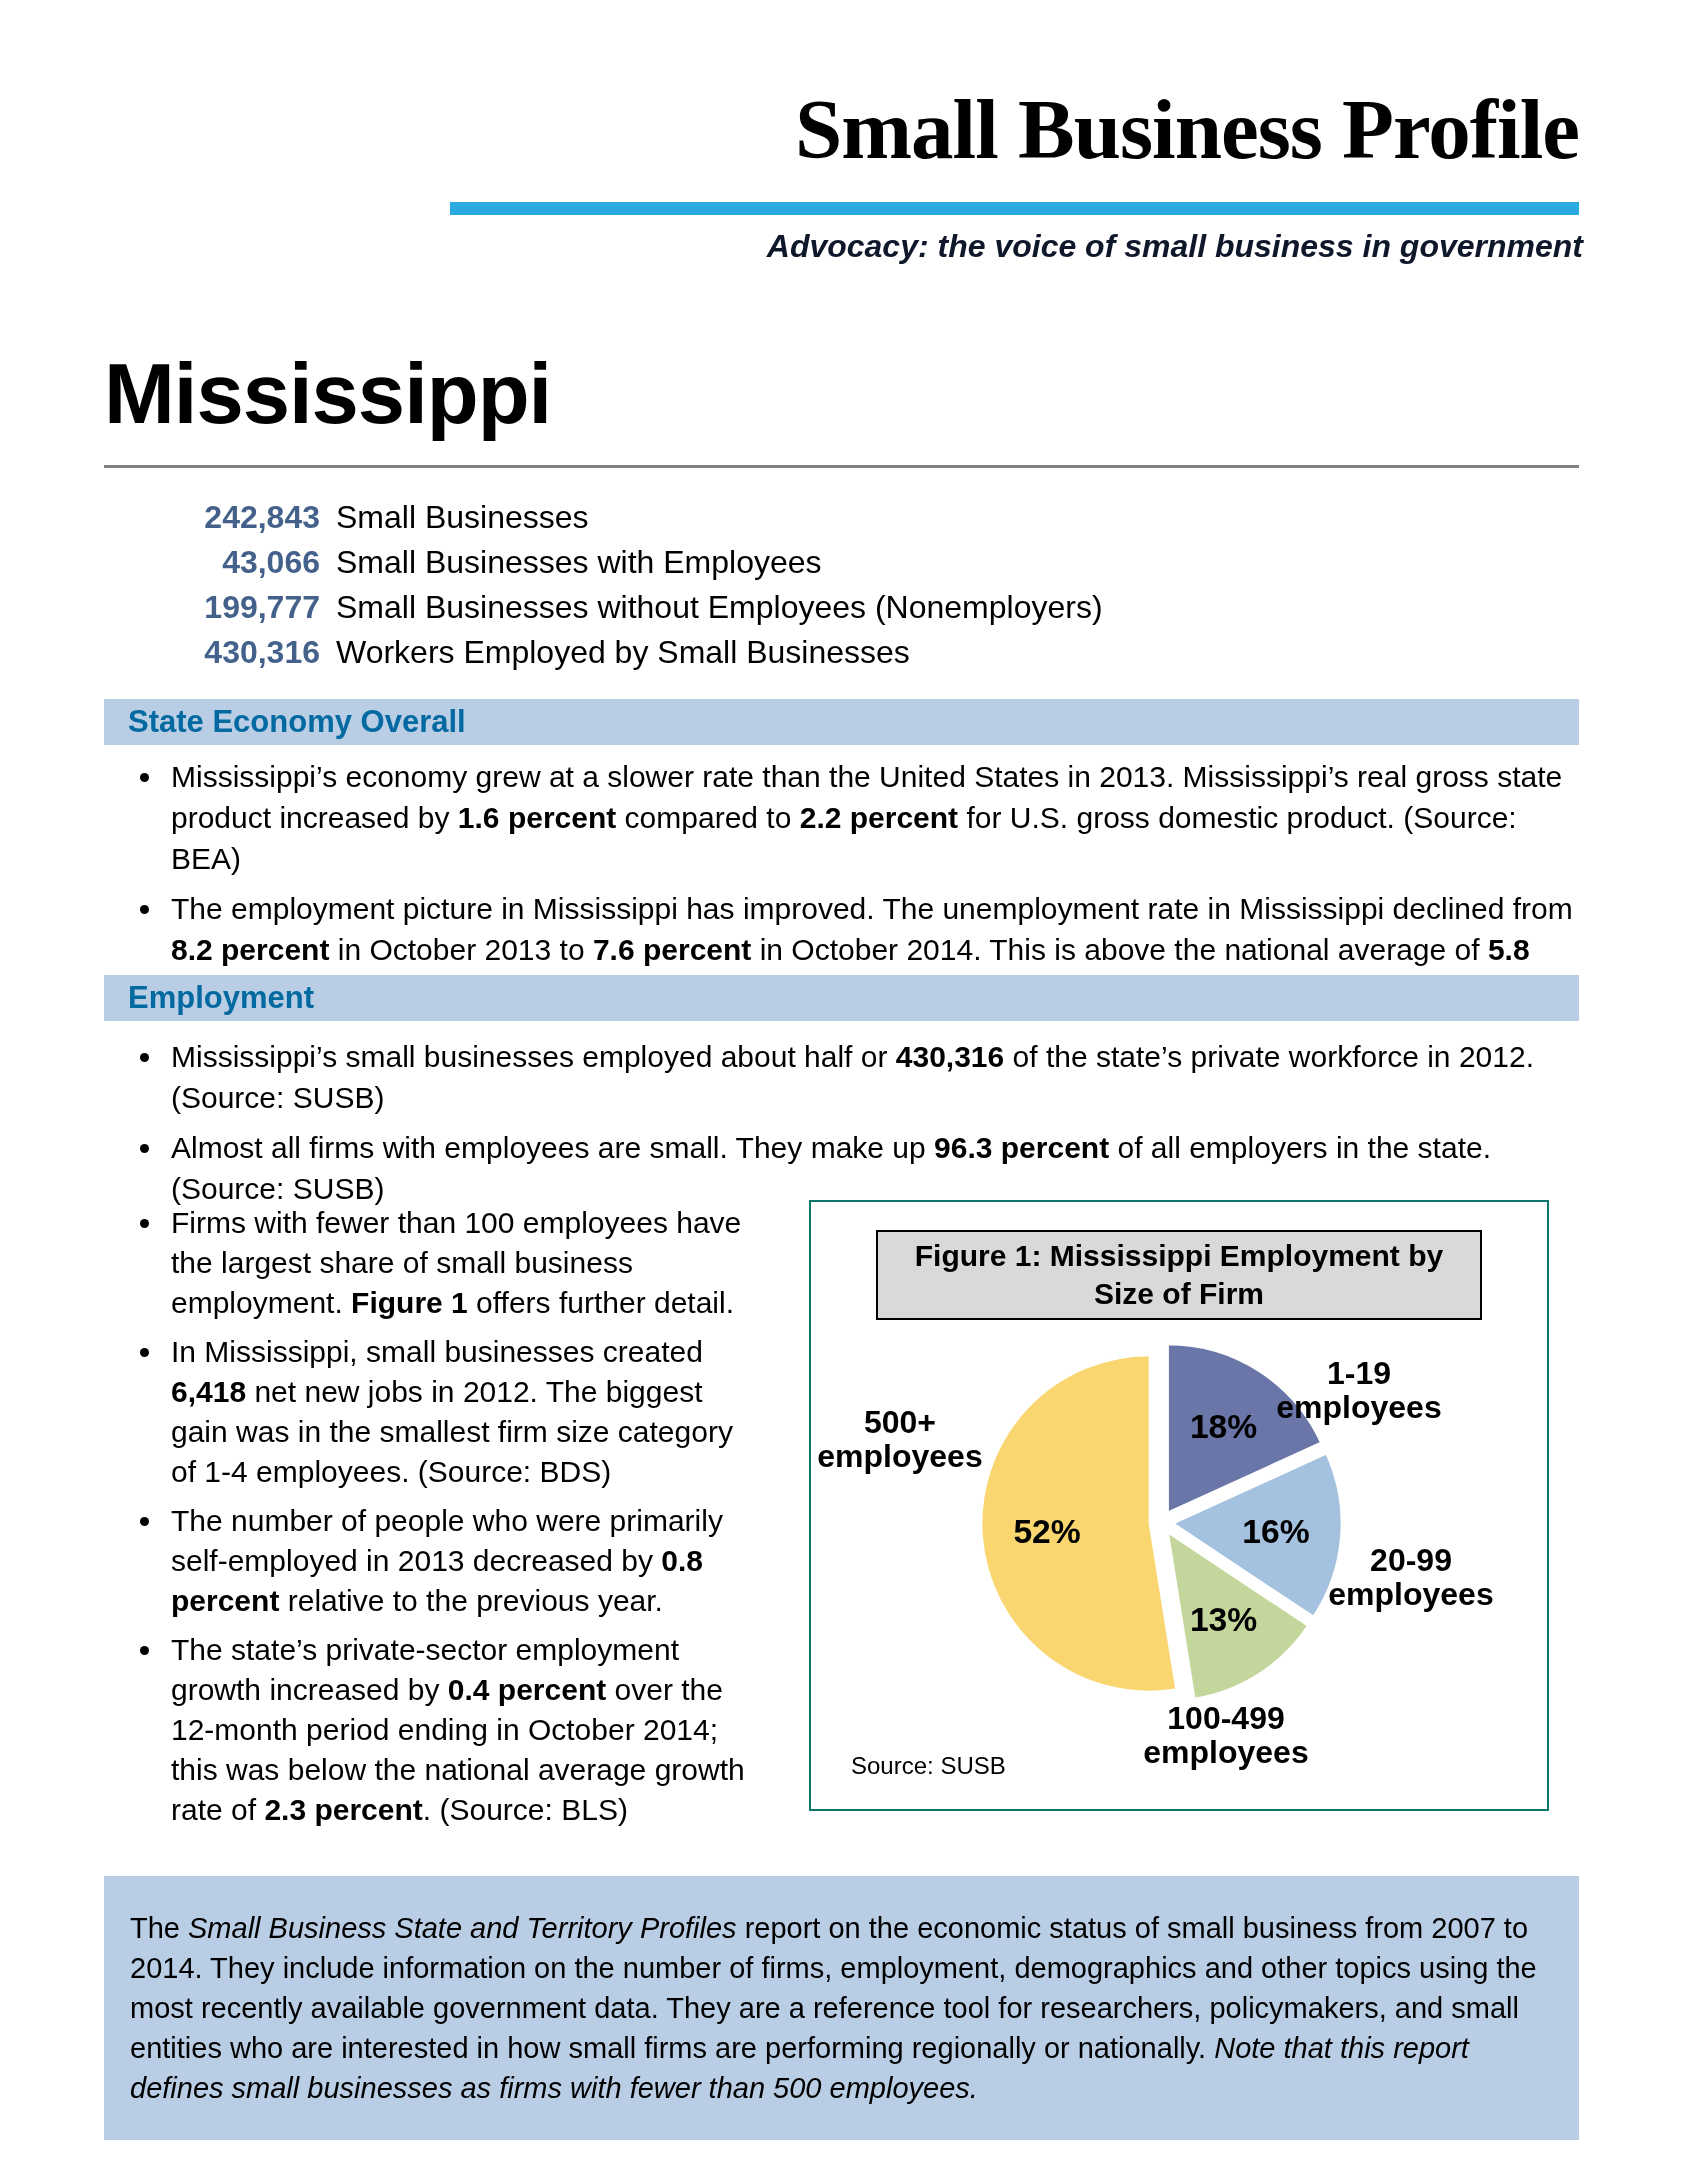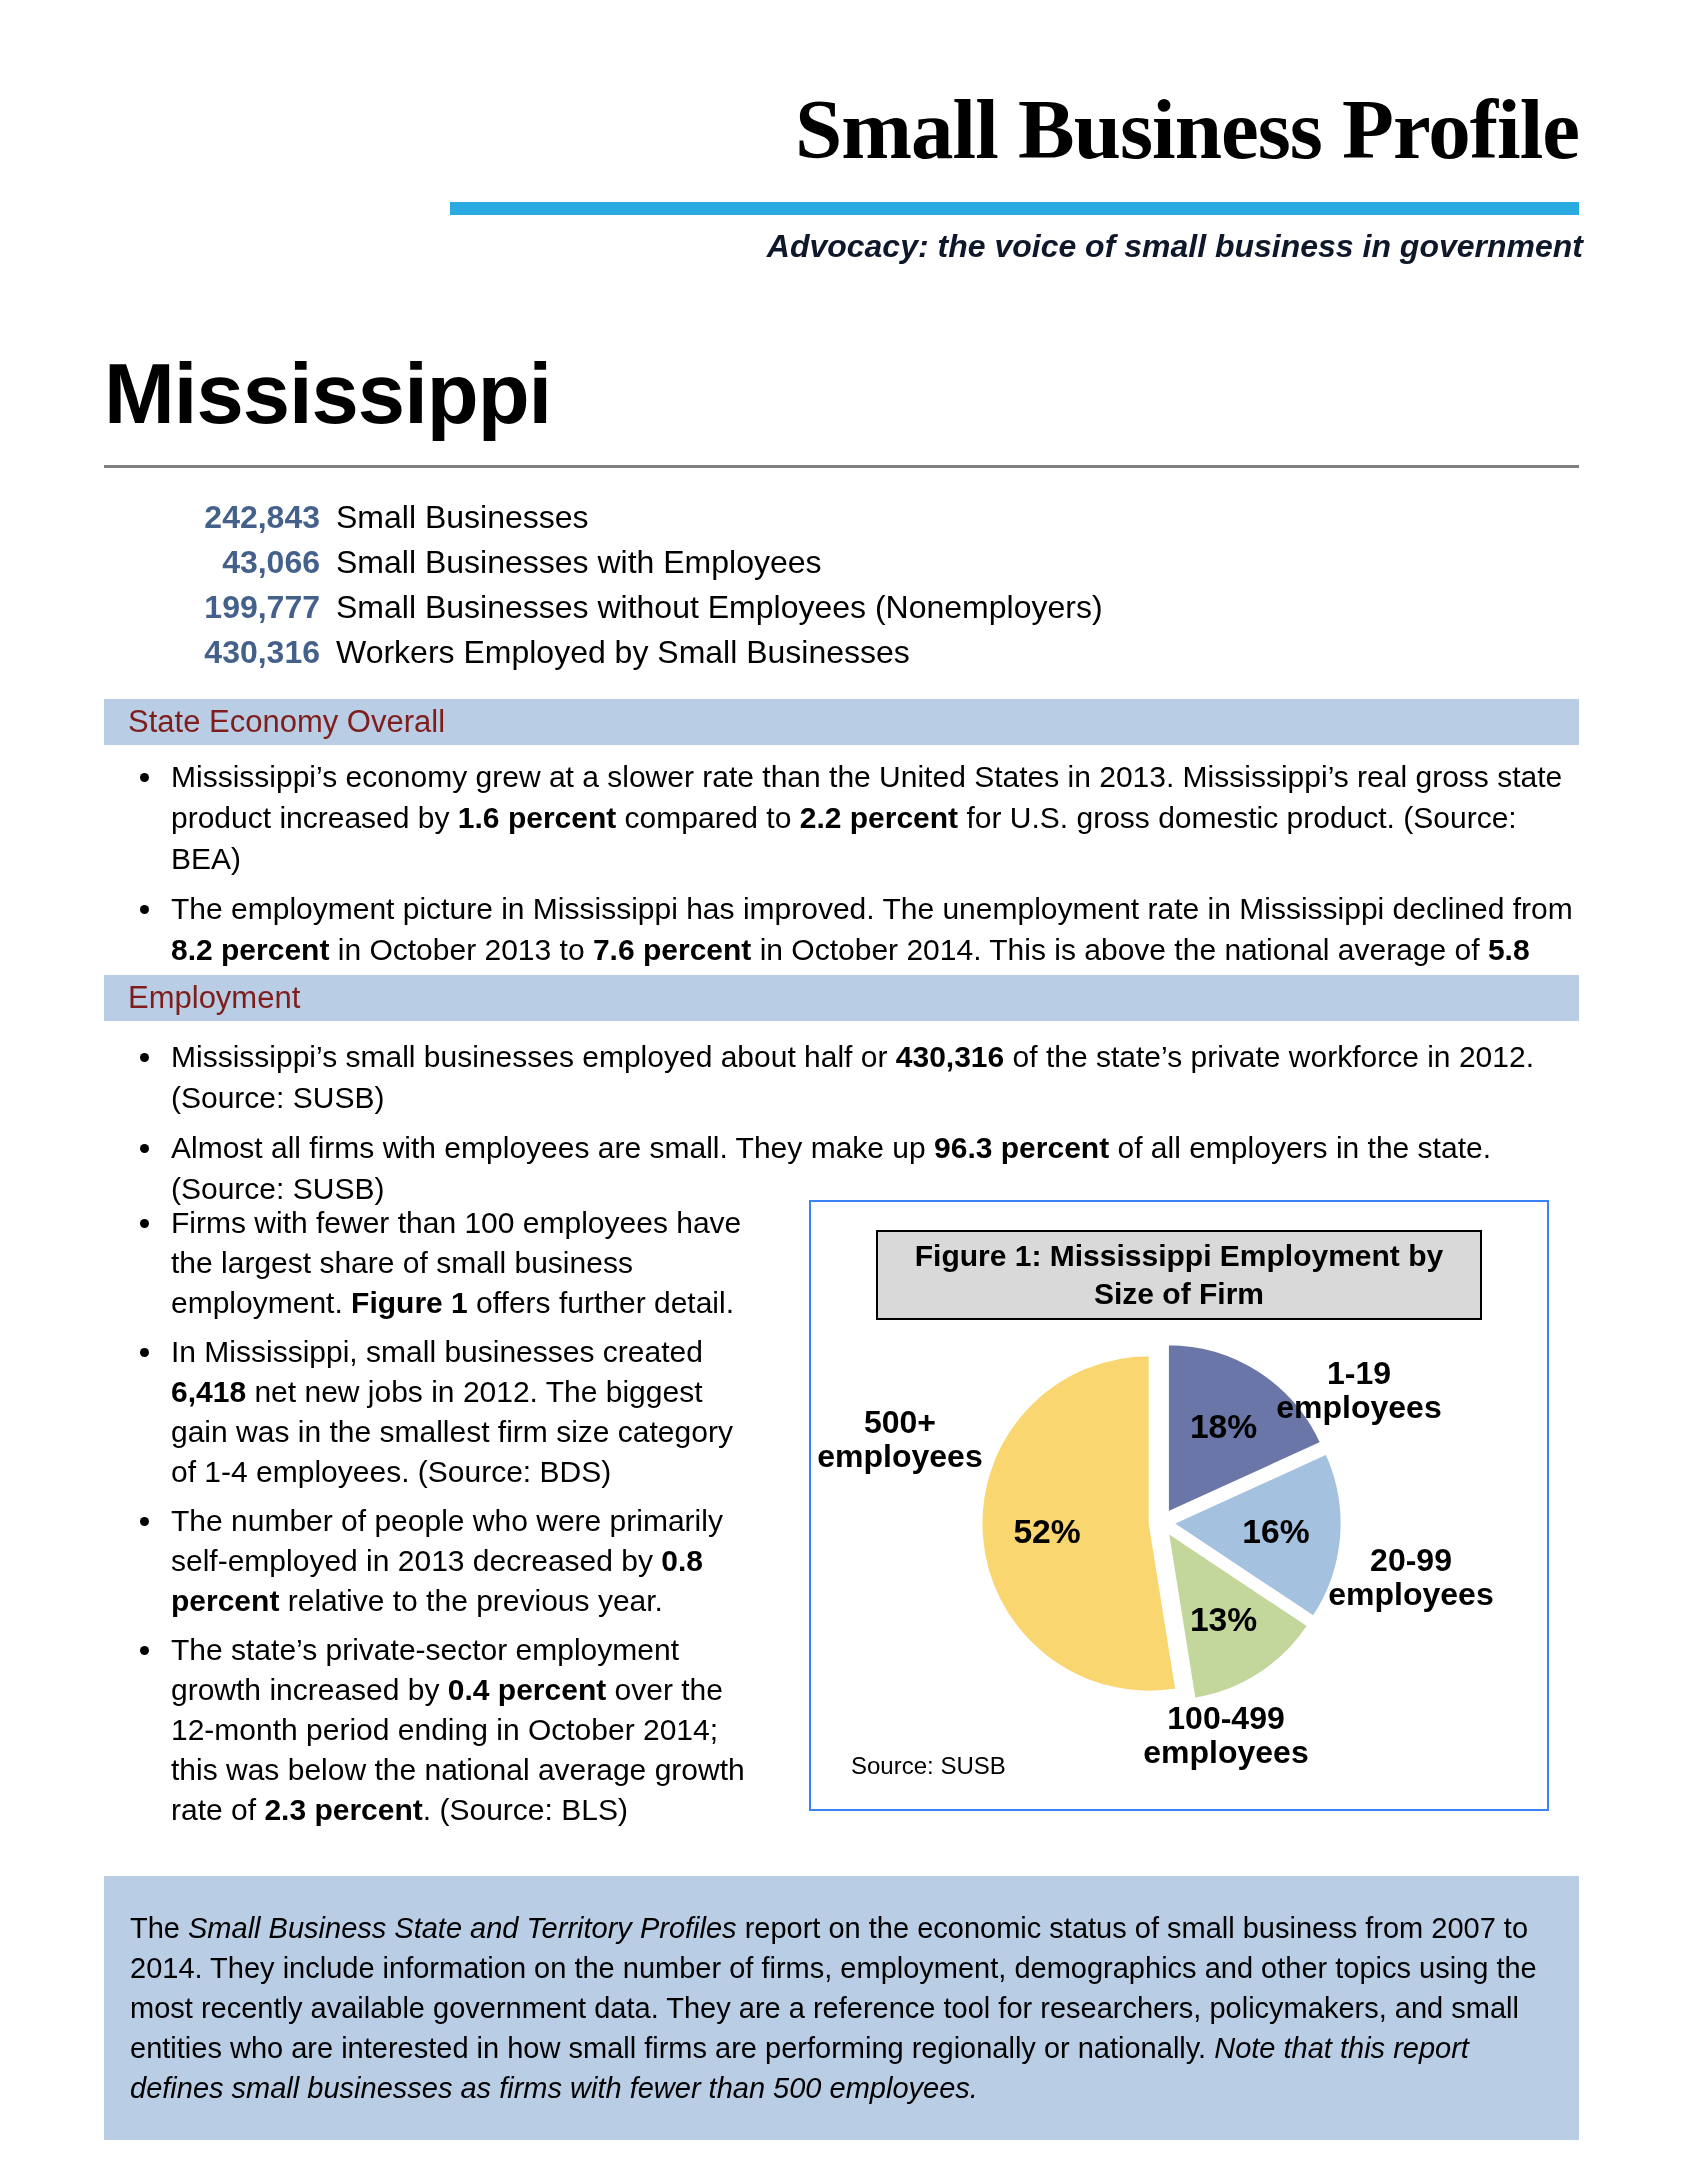--- a/index.html
+++ b/index.html
@@ -23,36 +23,36 @@
   .title-rule{position:absolute;left:104px;top:465px;width:1475px;height:3px;background:#808080;}
 
   
   .stats{position:absolute;left:104px;top:495px;font-size:32px;line-height:45px;}
   .stat-row{display:flex;}
   .stat-value{width:216px;text-align:right;font-weight:bold;color:#44618c;margin-right:16px;}
   .stat-label{color:#000;}
 
   
   .bar{position:absolute;left:104px;width:1475px;height:46px;background:#b9cde4;display:flex;
-       align-items:center;padding-left:24px;box-sizing:border-box;font-weight:normal;font-size:31px;color:#7f1d1d;}
+       align-items:center;padding-left:24px;box-sizing:border-box;font-weight:bold;font-size:31px;color:#0369a1;}
   .bar-economy{top:699px;}
   .bar-employment{top:975px;}
 
   
   .bullets{position:absolute;left:104px;width:1475px;font-size:30px;line-height:41px;}
   .bullets ul,.col-bullets ul{margin:0;padding-left:61px;}
   .bullets li,.col-bullets li{margin-bottom:9px;padding-left:6px;}
   .bullets-economy{top:756px;}
   .bullets-employment{top:1036px;}
   .col-bullets{position:absolute;left:104px;top:1203px;width:661px;font-size:30px;line-height:40px;}
   .b{font-weight:bold;}
   .i{font-style:italic;}
 
   
-  .figure{position:absolute;left:809px;top:1200px;width:740px;height:611px;border:2px solid #3b82f6;
+  .figure{position:absolute;left:809px;top:1200px;width:740px;height:611px;border:2px solid #0f766e;
           background:#fff;box-sizing:border-box;}
   .fig-title{margin:28px auto 0;width:606px;border:2px solid #000;background:#d9d9d9;font-weight:bold;
              font-size:30px;line-height:38px;text-align:center;padding:5px 8px;box-sizing:border-box;}
   .pie-svg{position:absolute;left:113px;top:83px;}
   .lbl{position:absolute;font-weight:bold;font-size:32px;line-height:34px;text-align:center;}
   .lbl-1-19{left:463px;top:154px;width:170px;}
   .lbl-20-99{left:515px;top:341px;width:170px;}
   .lbl-100-499{left:325px;top:499px;width:180px;}
   .lbl-500{left:6px;top:203px;width:166px;}
   .fig-source{position:absolute;left:40px;top:550px;font-size:24px;}

